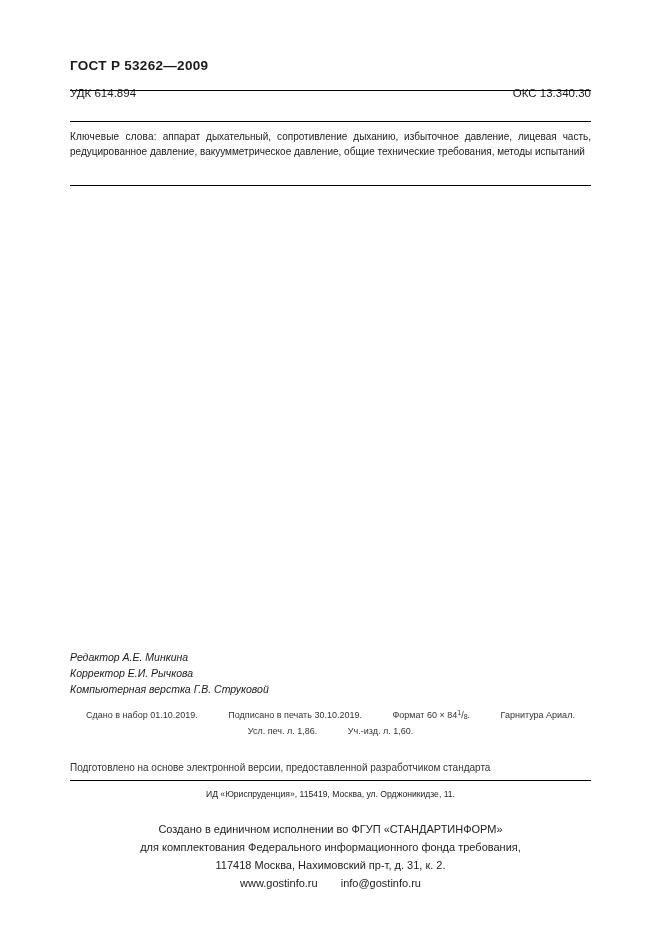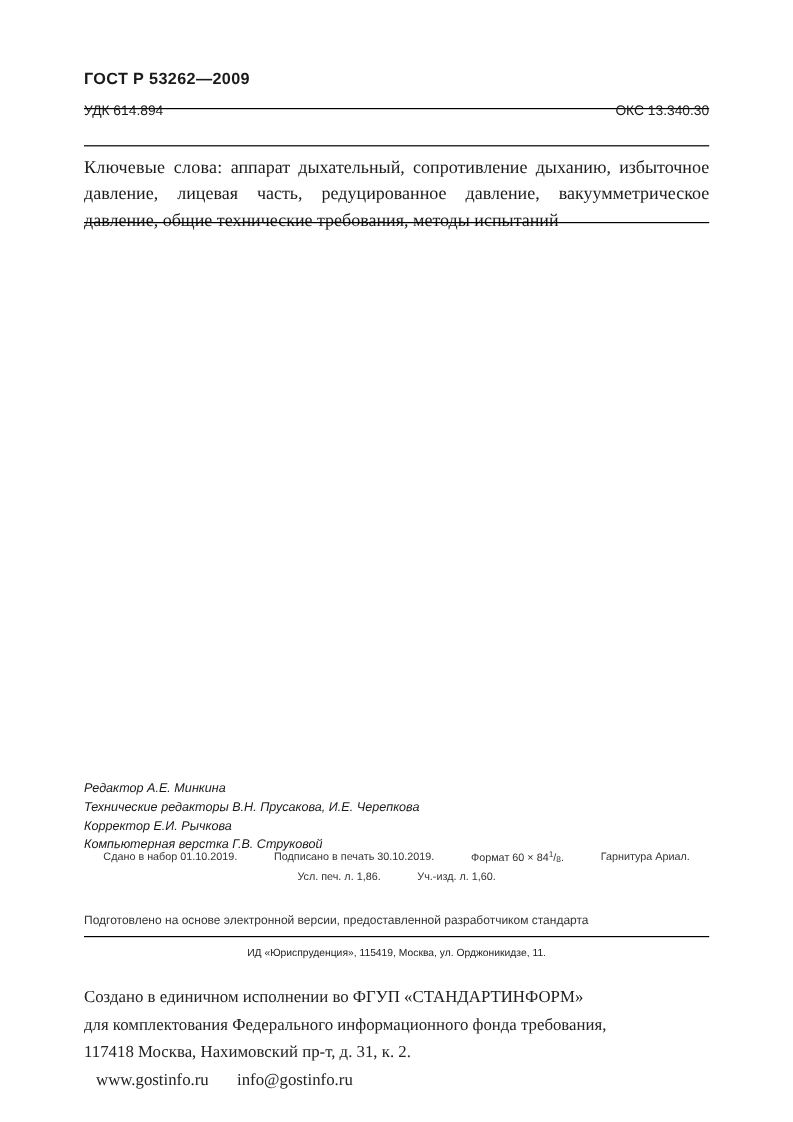--- a/index.html
+++ b/index.html
@@ -60,22 +60,22 @@
     justify-content: space-between;
     font-family: "Liberation Sans", sans-serif;
     font-size: 11.5px;
   }
 
   .keywords {
     position: absolute;
     top: 130px;
     left: 0;
     width: 521px;
-    font-family: Liberation Serif, serif;
-    font-size: 15px;
+    font-family: Liberation Sans, sans-serif;
+    font-size: 10px;
     line-height: 1.45;
     text-align: justify;
     text-justify: inter-word;
   }
   .keywords .lead {
     letter-spacing: 0.2px;
   }
 
   
   .imprint {
@@ -149,23 +149,23 @@
     line-height: 1.65;
     color: #222;
   }
   .publisher .sites span { margin: 0 10px; }
 
   .standartinform {
     position: absolute;
     left: 0;
     top: 820px;
     width: 521px;
-    text-align: left;
-    font-family: Liberation Serif, serif;
-    font-size: 14px;
+    text-align: center;
+    font-family: Liberation Sans, sans-serif;
+    font-size: 11px;
     line-height: 1.65;
     color: #222;
   }
   .standartinform .sites span { margin: 0 10px; }
 </style>
 </head>
 <body>
 
 <div class="page">
   <div class="page-inner">
@@ -184,23 +184,20 @@
     <div class="keywords">
       <span class="lead">Ключевые слова:</span>
       <span>аппарат дыхательный, сопротивление дыханию, избыточное давление, лицевая часть, редуцированное давление, вакуумметрическое давление, общие технические требования, методы испытаний</span>
     </div>
 
     <div class="rule rule-bottom"></div>
 
     <div class="imprint">
       <div class="line">
         <i>Редактор А.Е. Минкина</i>
-      </div>
-      <div class="line">
-        <i>Технические редакторы В.Н. Прусакова, И.Е. Черепкова</i>
       </div>
       <div class="line">
         <i>Корректор Е.И. Рычкова</i>
       </div>
       <div class="line">
         <i>Компьютерная верстка Г.В. Струковой</i>
       </div>
     </div>
 
     <div class="production">

